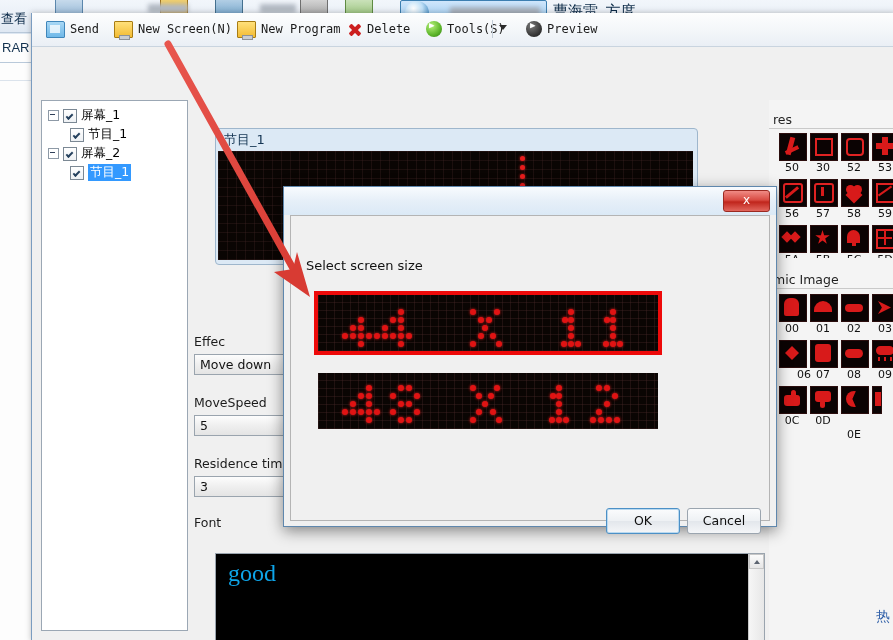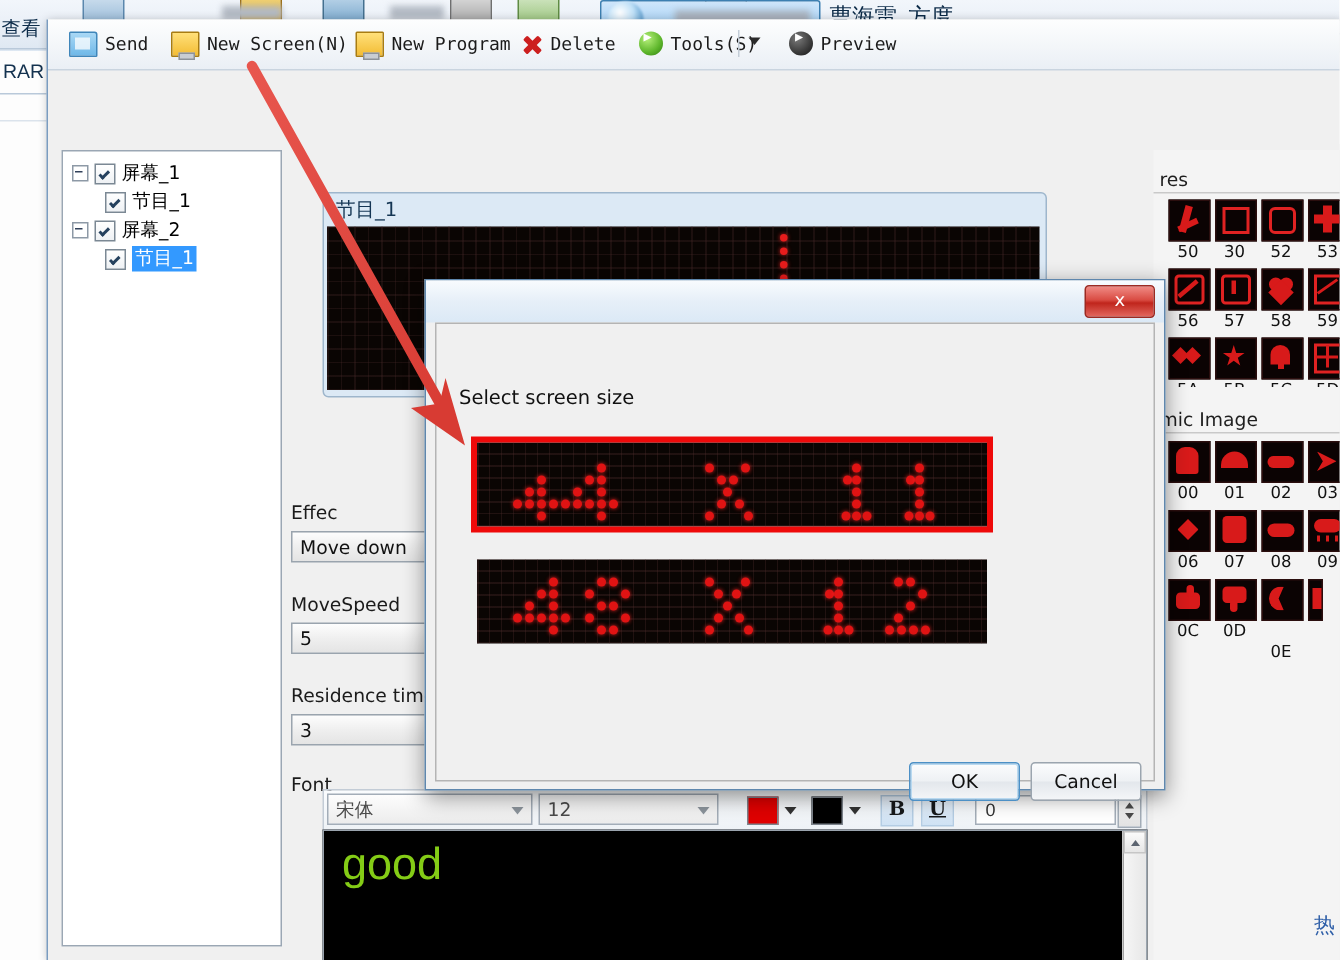--- a/index.html
+++ b/index.html
@@ -266,21 +266,21 @@
   .spin-btns:before{ top:4px; border-bottom:4px solid #4a4a4a; }
   .spin-btns:after { top:11px; border-top:4px solid #4a4a4a; }
 
   
   .text-editor {
     position: absolute; left: 183px; top: 457px; width: 548px; height: 112px;
     background: #000000; border: 1px solid #9aa4ae;
   }
   .editor-text {
     position: absolute; left: 12px; top: 6px;
-    font-family: Liberation Sans, sans-serif; font-size: 30px; color: #84cc16;
+    font-family: Liberation Serif, serif; font-size: 24px; color: #0ea5e9;
   }
   .editor-scroll {
     position: absolute; right: 0px; top: 0px; width: 15px; height: 110px;
     background: linear-gradient(90deg,#f6f6f6,#e7e7e7); border-left:1px solid #c9c9c9;
   }
   .scroll-up {
     position:absolute; left:0; top:0; width:15px; height:15px;
     background: linear-gradient(180deg,#fbfbfb,#e6e6e6); border:1px solid #c6c6c6; box-sizing:border-box;
   }
   .scroll-up:after{
@@ -485,42 +485,20 @@
           <div class="dot" style="left:233px; top:50px;"></div>
           <div class="dot" style="left:242px; top:50px;"></div>
           <div class="dot" style="left:251px; top:50px;"></div>
           <div class="dot" style="left:269px; top:50px;"></div>
           <div class="dot" style="left:278px; top:50px;"></div>
           <div class="dot" style="left:287px; top:50px;"></div>
           <div class="dot" style="left:296px; top:50px;"></div>
         </div>
       </div>
 
-      <div class="font-bar">
-        <div class="combo" style="left:2px; top:2px; width:137px;">
-          <span>宋体</span>
-          <span class="caret"></span>
-        </div>
-        <div class="combo" style="left:143px; top:2px; width:120px;">
-          <span>12</span>
-          <span class="caret"></span>
-        </div>
-        <div class="swatch-btn" style="left:282px;">
-          <span class="swatch" style="background:#e00000;"></span>
-          <span class="swatch-caret"></span>
-        </div>
-        <div class="swatch-btn" style="left:325px;">
-          <span class="swatch" style="background:#000000;"></span>
-          <span class="swatch-caret"></span>
-        </div>
-        <div class="fmt-btn" style="left:371px;">B</div>
-        <div class="fmt-btn" style="left:398px; text-decoration:underline;">U</div>
-        <div class="spin" style="left:434px; width:94px;">0</div>
-        <div class="spin-btns" style="left:529px;"></div>
-      </div>
 
       <div class="text-editor">
         <div class="editor-text">good</div>
         <div class="editor-scroll">
           <div class="scroll-up"></div>
         </div>
       </div>
 
       <div class="gallery">
 
@@ -615,21 +593,21 @@
         </div>
         <div class="cell" style="left:72px; top:240px;">
           <span class="gl-fill" style="left:3px;top:8px;width:18px;height:9px;border-radius:6px;"></span>
         </div>
         <div class="cell" style="left:103px; top:240px;">
           <span class="gl-fill" style="left:3px;top:5px;width:18px;height:9px;border-radius:6px;"></span>
           <span class="gl-fill" style="left:5px;top:16px;width:2px;height:4px;"></span>
           <span class="gl-fill" style="left:11px;top:16px;width:2px;height:4px;"></span>
           <span class="gl-fill" style="left:17px;top:16px;width:2px;height:4px;"></span>
         </div>
-        <div class="cell-cap" style="left:8px;  top:268px;">06</div>
+        <div class="cell-cap" style="left:20px;  top:268px;">06</div>
         <div class="cell-cap" style="left:39px; top:268px;">07</div>
         <div class="cell-cap" style="left:70px; top:268px;">08</div>
         <div class="cell-cap" style="left:101px;top:268px;">09</div>
 
         <div class="cell" style="left:10px; top:286px;">
           <span class="gl-fill" style="left:4px;top:8px;width:16px;height:11px;border-radius:3px;"></span>
           <span class="gl-fill" style="left:11px;top:3px;width:5px;height:8px;border-radius:3px;"></span>
         </div>
         <div class="cell" style="left:41px; top:286px;">
           <span class="gl-fill" style="left:4px;top:4px;width:16px;height:11px;border-radius:3px;"></span>

